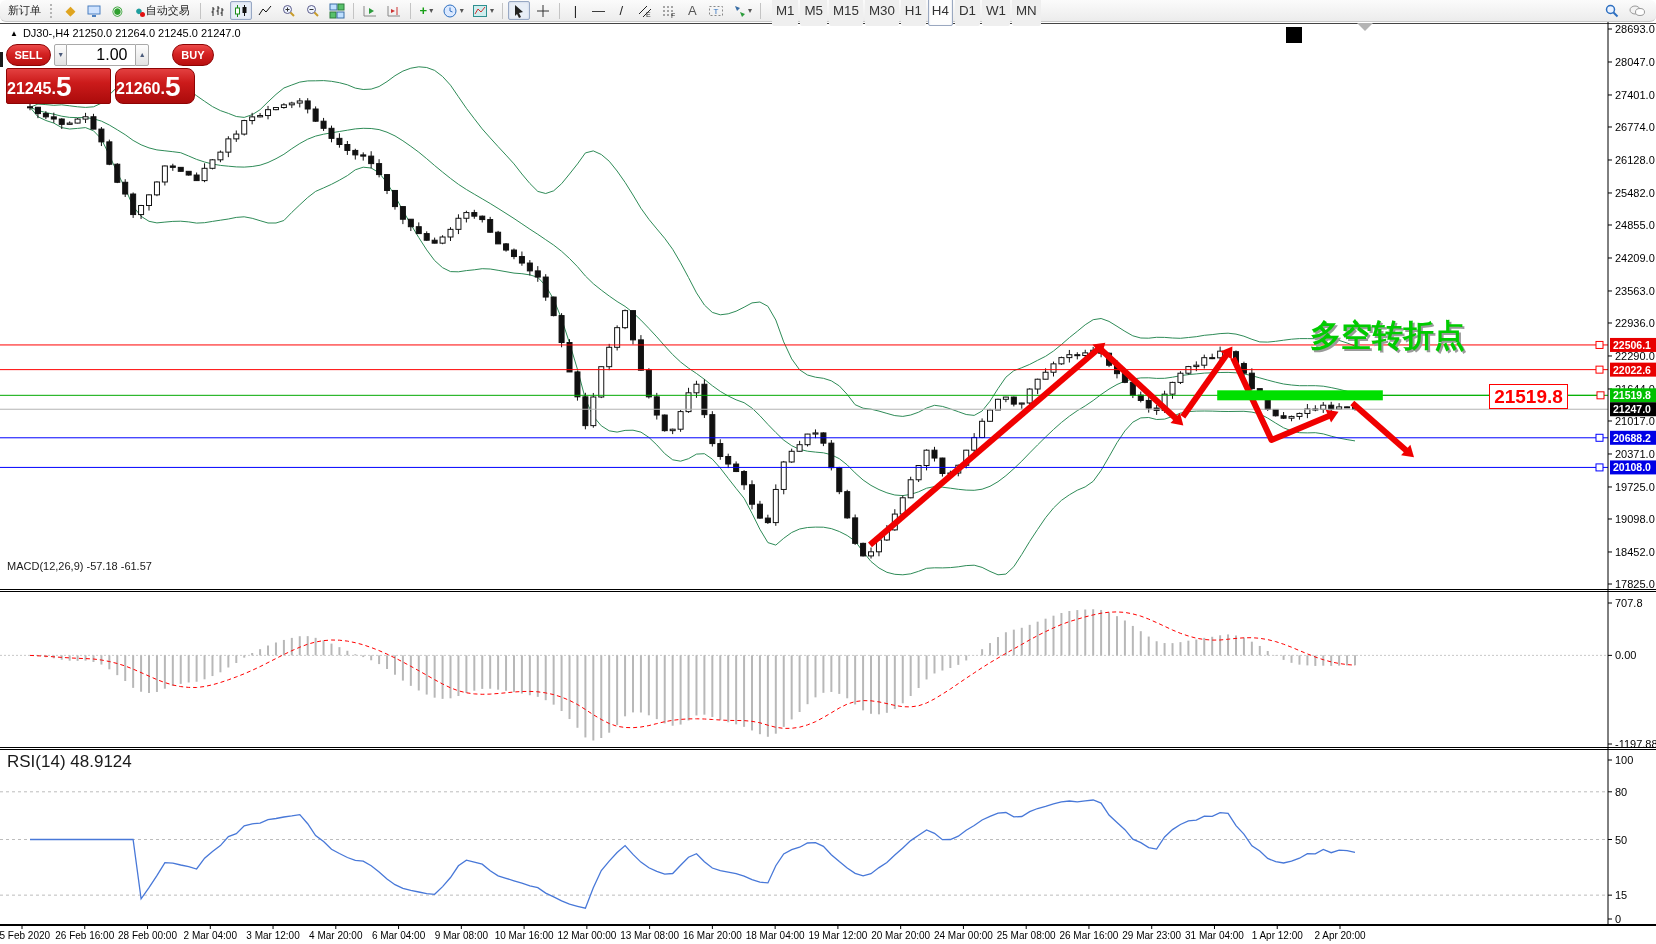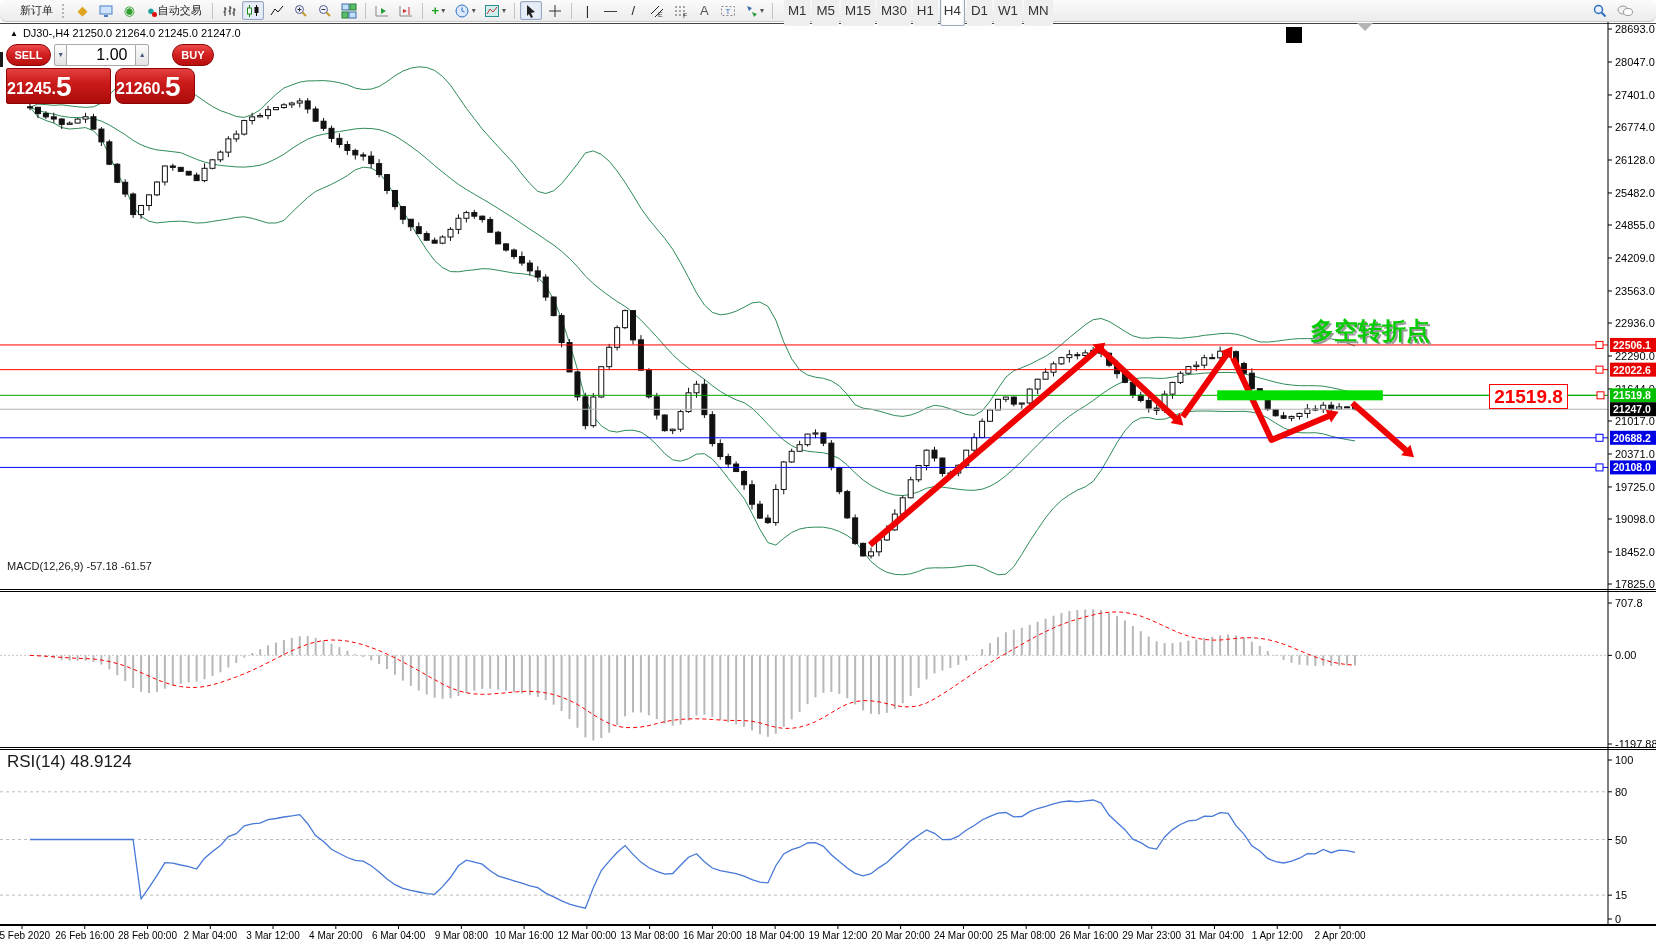--- a/index.html
+++ b/index.html
@@ -1,39 +1,39 @@
 <!DOCTYPE html>
 <html><head>
 <meta charset="utf-8">
 <style>
   html,body{margin:0;padding:0;background:#fff;}
   body{width:1656px;height:944px;overflow:hidden;font-family:"Liberation Sans",sans-serif;position:relative;}
   
   #toolbar{position:absolute;left:0;top:0;width:1656px;height:22px;background:linear-gradient(#fbfbfb,#ececec);
-    border-bottom:1px solid #c9c9c9;display:flex;align-items:center;font-size:11px;color:#222;z-index:30;box-sizing:border-box;padding:0 14px;border-radius:6px;}
+    border-bottom:1px solid #c9c9c9;display:flex;align-items:center;font-size:11px;color:#222;z-index:30;box-sizing:border-box;padding:0 2px;border-radius:6px;}
   .tb{height:19px;min-width:21px;display:flex;align-items:center;justify-content:center;border:1px solid transparent;
     background:transparent;border-radius:2px;padding:0 2px;margin:0 1px;box-sizing:border-box;cursor:default;font-size:11px;color:#222;}
   .tb.active{background:#e8eef7;border-color:#98a8c4;box-shadow:inset 0 0 2px #bcc8dd;}
   .tb.txt{padding:0 4px;gap:3px;white-space:nowrap;}
   .sep{width:1px;height:16px;background:#c4c4c4;margin:0 4px;}
   .grip{width:4px;height:14px;border-left:2px dotted #b5b5b5;margin:0 3px;}
   .caret{font-size:8px;color:#555;margin-left:2px;}
   .u{font-size:13px;line-height:13px;}
   .tfs{display:flex;align-items:center;margin-left:6px;}
   .tf{height:31px;min-width:24px;display:flex;align-items:center;justify-content:center;border:1px solid transparent;
     border-radius:2px;margin:0 1px;padding:0 3px;color:#333;}
   .tf.active{background:#fdfdfd;border-color:#9aa8c0;box-shadow:inset 0 1px 2px #ccd4e2;}
   .rightgrp{margin-left:auto;display:flex;align-items:center;margin-right:4px;}
   
   .ov{position:absolute;z-index:10;}
   #chart-title{left:10px;top:27px;font-size:11px;color:#000;white-space:nowrap;}
   #chart-title .tri{font-size:8px;vertical-align:1px;margin-right:5px;}
   #macd-label{left:7px;top:560px;font-size:11px;color:#1a1a1a;}
   #rsi-label{left:7px;top:752px;font-size:17px;color:#1a1a1a;}
-  #turning-point{left:1310px;top:315px;font-size:24px;font-weight:bold;color:#00cc00;text-shadow:2px 2px 0 #9a9a9a;white-space:nowrap;}
+  #turning-point{left:1310px;top:315px;font-size:31px;font-weight:bold;color:#00cc00;text-shadow:2px 2px 0 #9a9a9a;white-space:nowrap;}
   #level-callout{left:1489px;top:384px;width:77px;height:23px;border:1px solid #ff0000;background:#fff;color:#ff0000;
     font-size:19px;font-weight:600;text-align:center;line-height:23px;}
   #black-marker{left:1286px;top:27px;width:16px;height:16px;background:#000;}
   #shift-marker{left:1357px;top:23px;width:0;height:0;border-left:8px solid transparent;border-right:8px solid transparent;border-top:8px solid #b4b4b4;}
   #left-tab{left:0;top:52px;width:3px;height:15px;background:#1a1a1a;}
   
   #trade-panel{left:6px;top:43px;width:208px;z-index:12;}
   #tp-row1{display:flex;align-items:center;height:23px;}
   .tp-btn{height:22px;color:#fff;font-weight:bold;font-size:11px;display:flex;align-items:center;justify-content:center;
     background:linear-gradient(#ec4a4a,#d42222 45%,#b80f0f);border:1px solid #8e0404;border-radius:11px;box-sizing:border-box;}

